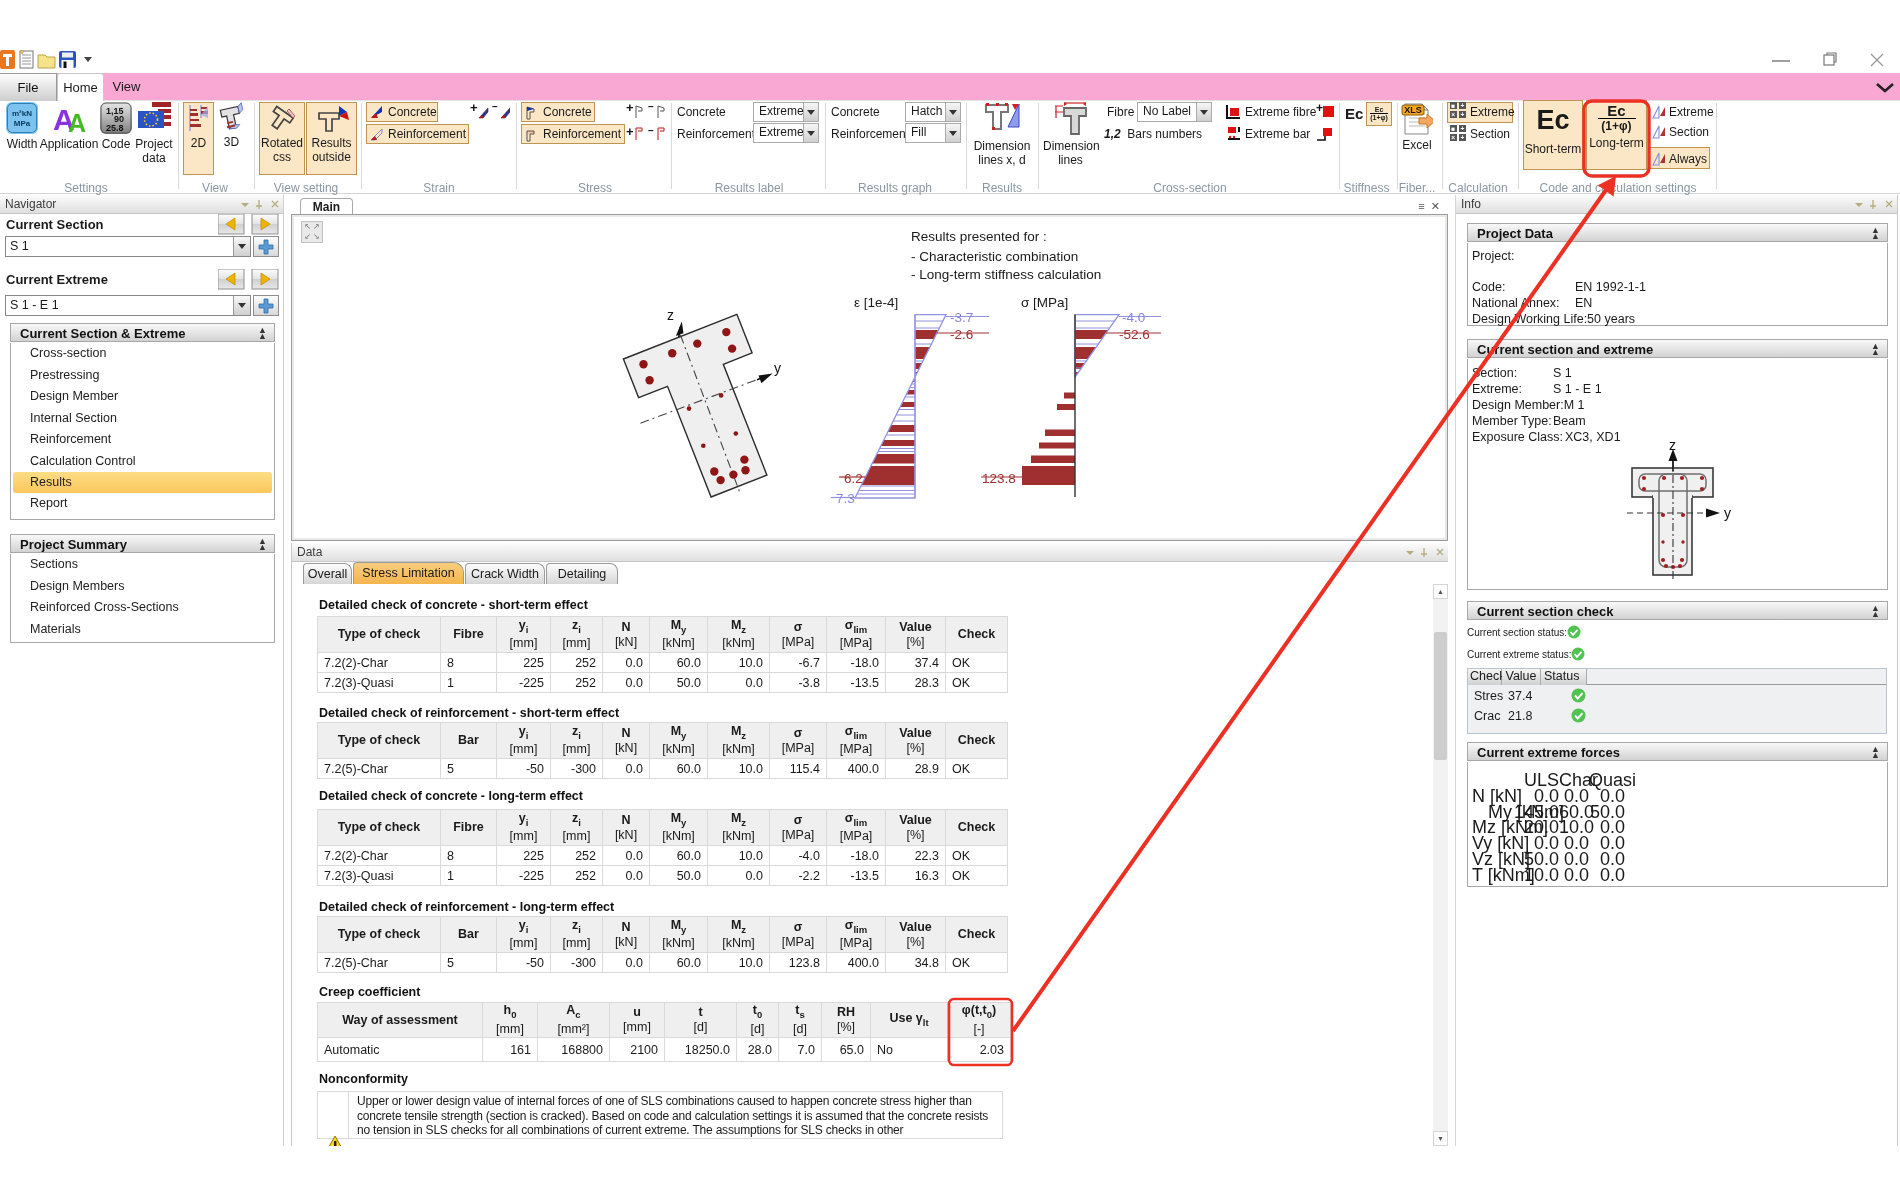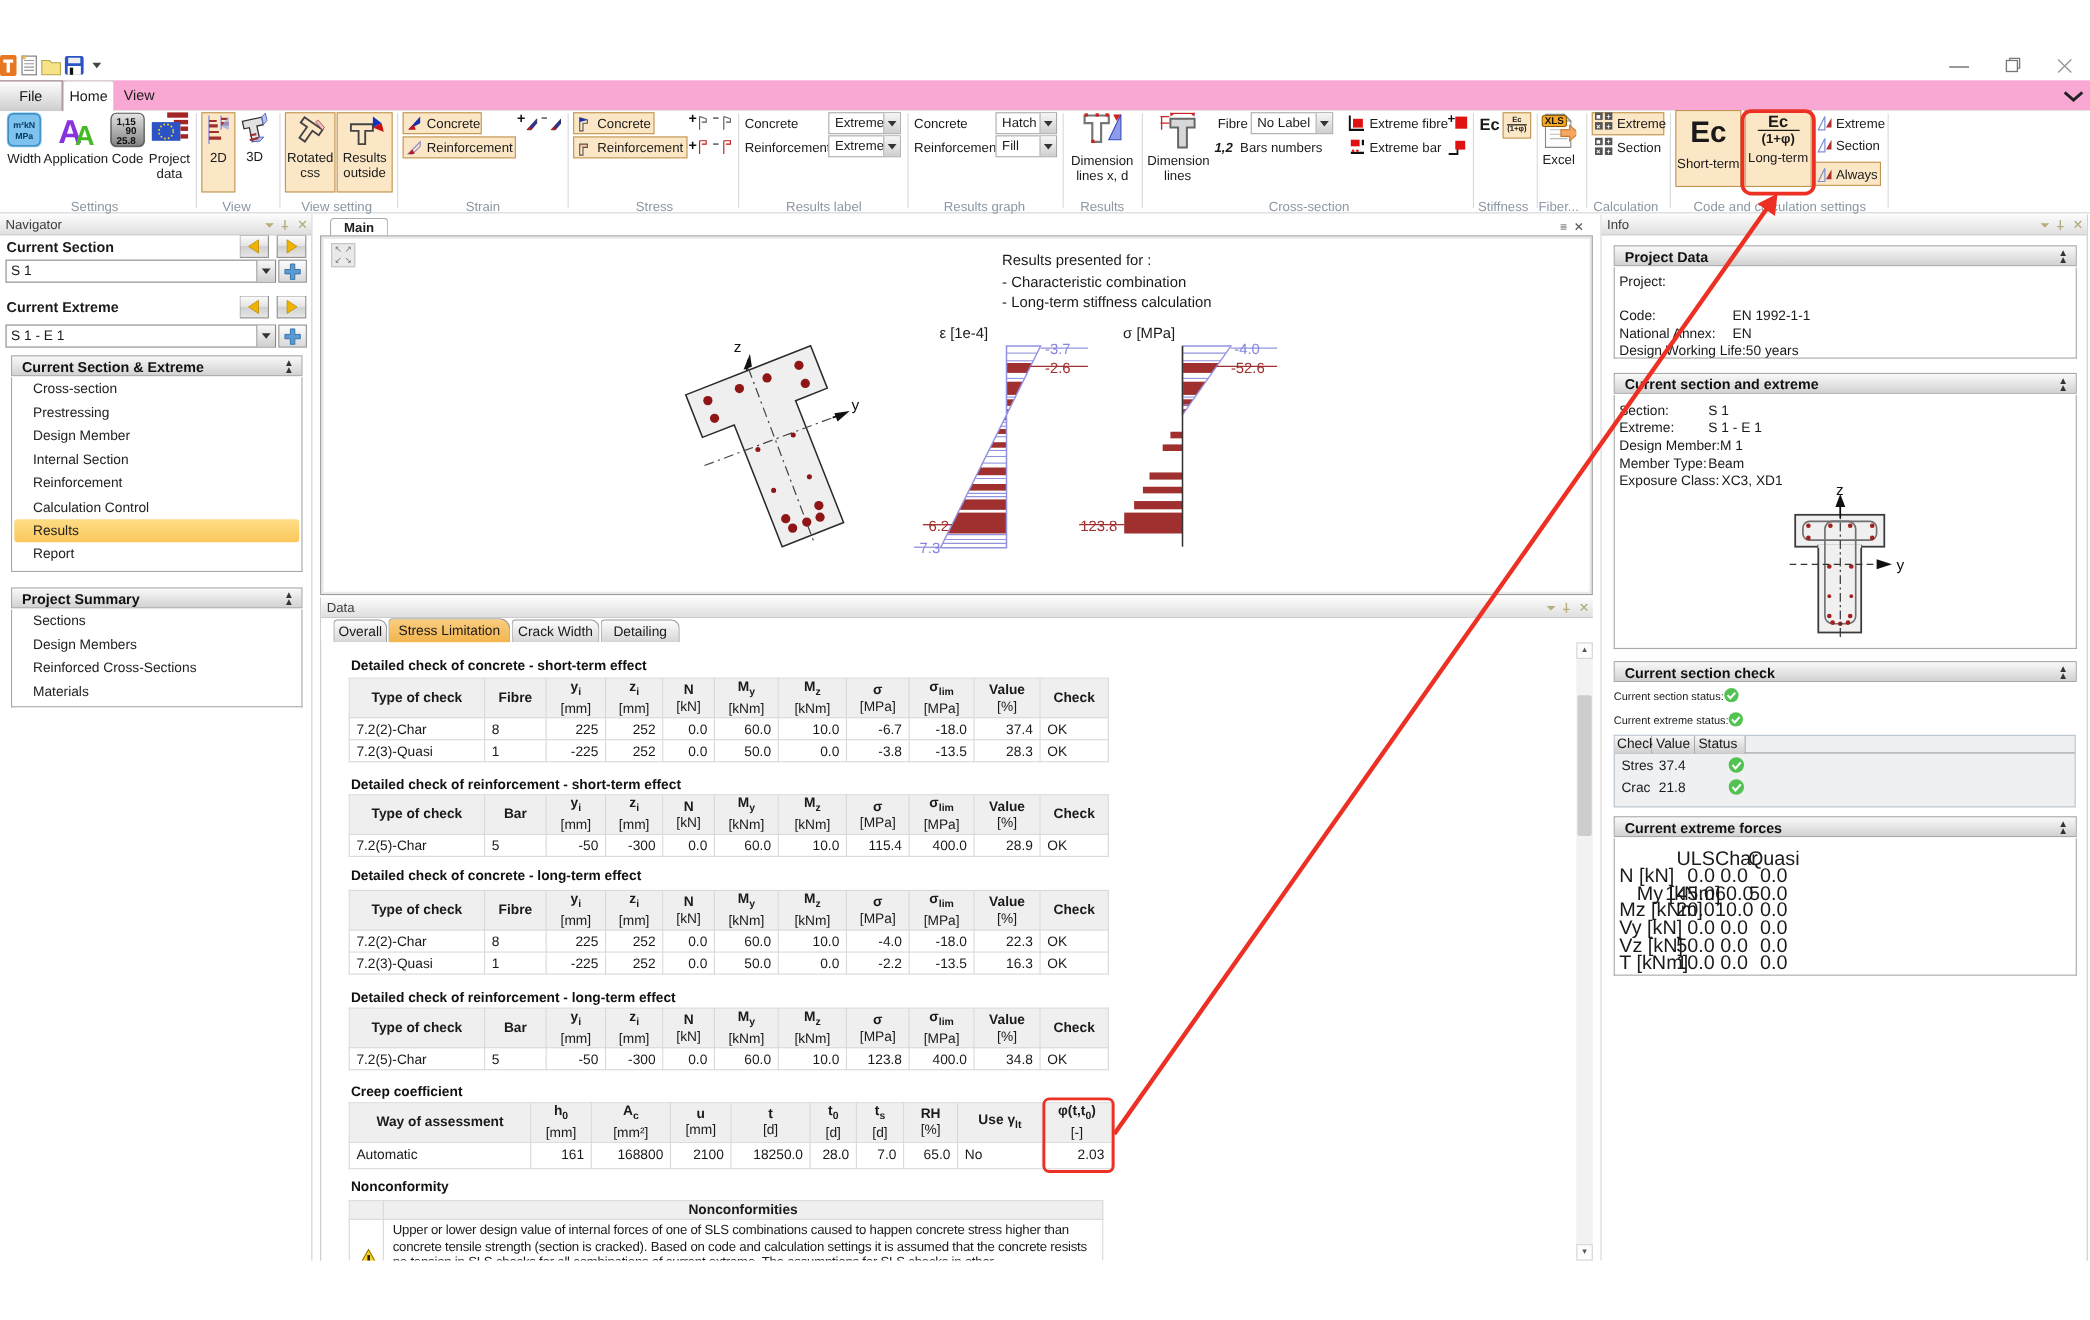--- a/index.html
+++ b/index.html
@@ -787,24 +787,20 @@
           </tr>
         </tbody>
       </table>
 <div class="ab ttl" style="left:26px;top:488px">Nonconformity</div>
 <table class="chk ab" style="left:24px;top:507px">
         <colgroup>
           <col style="width:31px">
           <col style="width:654px">
         </colgroup>
         <tbody>
-          <tr style="height:17px">
-            <th></th>
-            <th>Nonconformities</th>
-          </tr>
           <tr>
             <td></td>
             <td id="nctext" style="padding:2px 4px 0 8px;white-space:normal;line-height:14.6px;vertical-align:top;font-size:12px;letter-spacing:-0.2px">Upper or lower design value of internal forces of one of SLS combinations caused to happen concrete stress higher than concrete tensile strength (section is cracked). Based on code and calculation settings it is assumed that the concrete resists no tension in SLS checks for all combinations of current extreme. The assumptions for SLS checks in other</td>
           </tr>
         </tbody>
       </table>
 <svg class="ab" style="left:32px;top:550px" width="20" height="19">
         <path d="M10 2l9 16H1z" fill="#ffd21e" stroke="#8a7500" stroke-width="1"></path>
         <rect x="9" y="7" width="2.4" height="6" fill="#222"></rect>
         <rect x="9" y="14.5" width="2.4" height="2.4" fill="#222"></rect>

